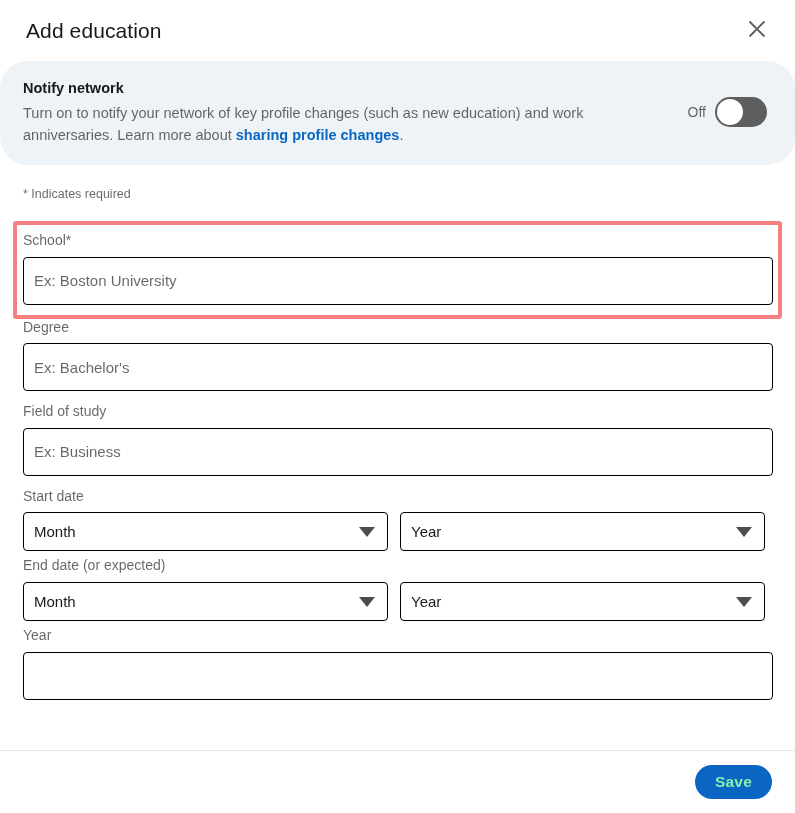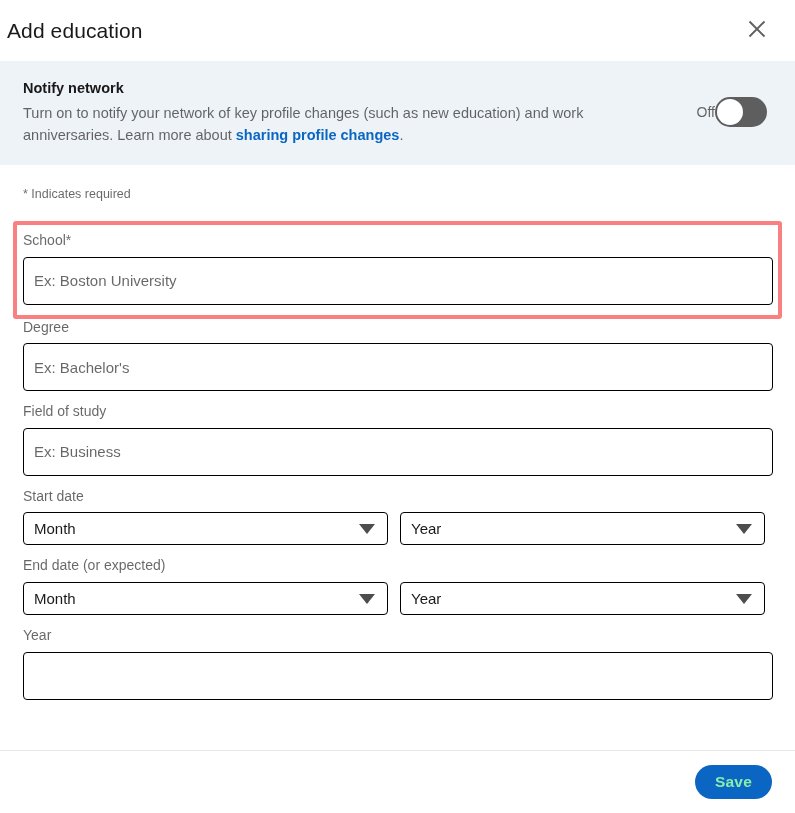--- a/index.html
+++ b/index.html
@@ -25,21 +25,21 @@
     box-sizing: border-box;
   }
 
   
   .modal-header {
     height: 61px;
     min-height: 61px;
     display: flex;
     align-items: center;
     justify-content: space-between;
-    padding: 0 20px 0 7px;
+    padding: 0 20px 0 26px;
     box-sizing: border-box;
     background: #ffffff;
   }
   .modal-title {
     font-size: 21px;
     font-weight: 400;
     color: #000000e6;
     letter-spacing: 0.1px;
     line-height: 1.2;
   }
@@ -59,20 +59,21 @@
 
   
   .notify-band {
     background: #eef3f8;
     padding: 16px 23px 18px 23px;
     display: flex;
     align-items: flex-start;
     justify-content: space-between;
     box-sizing: border-box;
     min-height: 103px;
+    border-radius: 28px;
   }
   .notify-text-wrap {
     max-width: 600px;
     padding-top: 2px;
   }
   .notify-title {
     font-size: 14.5px;
     font-weight: bold;
     color: #000000e6;
     line-height: 1.35;
@@ -87,20 +88,21 @@
   .notify-link {
     color: #0a66c2;
     font-weight: bold;
     text-decoration: none;
     cursor: pointer;
   }
 
   .toggle-wrap {
     display: flex;
     align-items: center;
+    gap: 9px;
     padding-top: 20px;
     padding-right: 5px;
   }
   .toggle-label {
     font-size: 14px;
     color: #00000099;
   }
   .toggle {
     width: 52px;
     height: 30px;
@@ -181,21 +183,21 @@
     display: flex;
     gap: 12px;
   }
   .select-wrap {
     position: relative;
     width: 365px;
     height: 33px;
   }
   .select-box {
     width: 365px;
-    height: 33px;
+    height: 39px;
     box-sizing: border-box;
     border: 1px solid #000000;
     border-radius: 4px;
     background: #ffffff;
     display: flex;
     align-items: center;
     padding: 0 10px;
     font-size: 15px;
     color: #000000e6;
     cursor: pointer;

